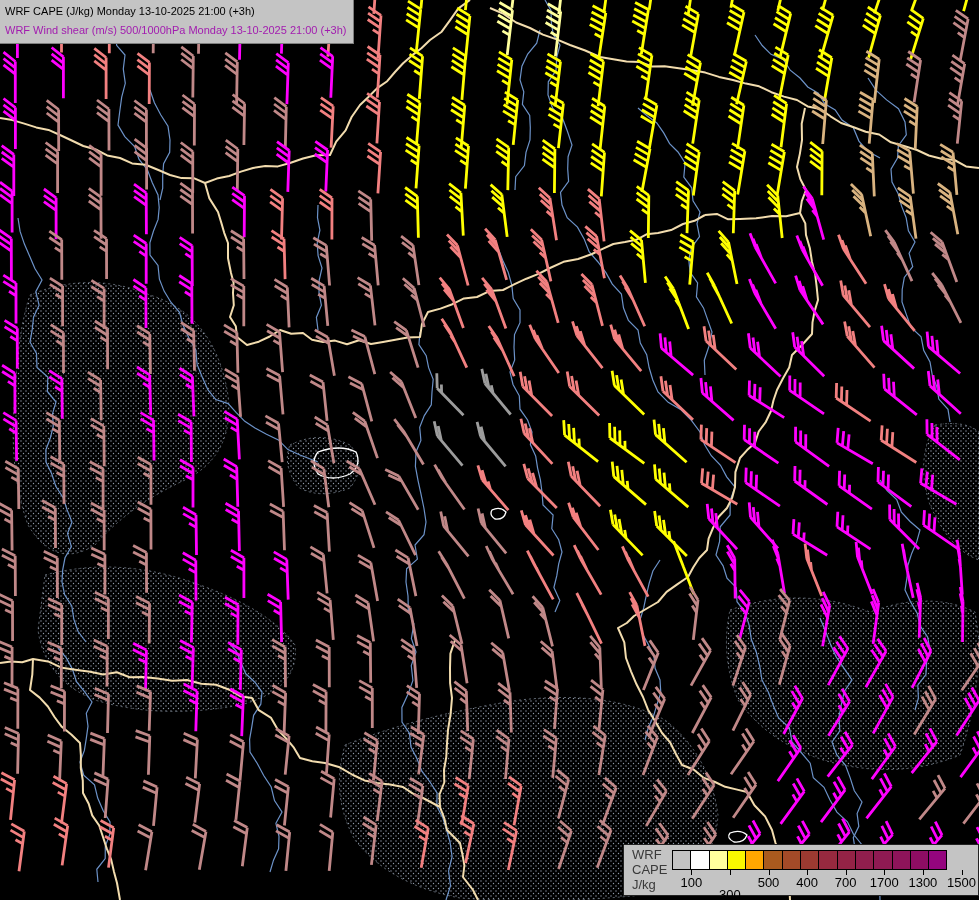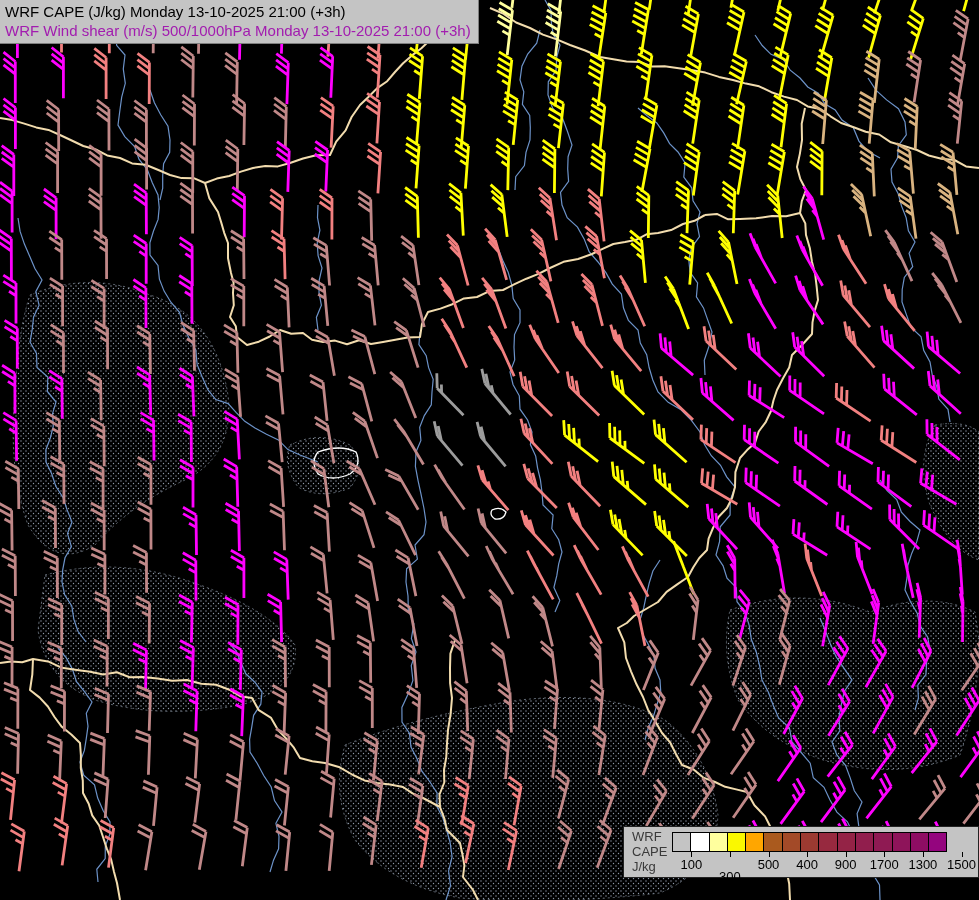--- a/index.html
+++ b/index.html
@@ -3,28 +3,28 @@
 <meta charset="utf-8">
 <style>
   html,body{margin:0;padding:0;background:#222;}
   #stage{
     position:relative;width:979px;height:900px;background:#000;
     overflow:hidden;font-family:"Liberation Sans",sans-serif;
   }
   #map-svg{position:absolute;left:0;top:0;}
   #title-box{
     position:absolute;left:0;top:0;background:#c4c4c4;
-    padding:2px 7px 3px 5px;font-size:15px;line-height:19px;
+    padding:2px 7px 3px 5px;font-size:11px;line-height:19px;
     border-right:1px solid #7e7e7e;border-bottom:1px solid #7e7e7e;
     white-space:nowrap;z-index:5;
   }
   #title-line1{color:#000;}
   #title-line2{color:#a21caf;}
   #legend{
-    position:absolute;right:0;bottom:22px;width:356px;height:52px;
+    position:absolute;right:0;bottom:4px;width:356px;height:52px;
     background:#c4c4c4;border:1px solid #222;box-sizing:border-box;z-index:5;
   }
   .leg-label{position:absolute;left:8px;top:2px;font-size:13px;line-height:15px;color:#3a3a3a;}
   #leg-boxes{position:absolute;left:48px;top:5px;height:20px;display:flex;}
   .leg-box{width:19.3px;height:20px;border:1px solid #000;margin-right:-1px;box-sizing:border-box;}
   .leg-tick{position:absolute;top:25px;width:1px;height:5px;background:#000;}
   .leg-num{position:absolute;top:30px;font-size:13px;color:#000;transform:translateX(-50%);}
 </style>
 </head>
 <body>
@@ -555,21 +555,21 @@
     <div id="leg-ticks">
         <div class="leg-tick" style="left: 67.3px;"></div>
         <div class="leg-num" style="left: 67.3px; text-align: right;">100</div>
         <div class="leg-tick" style="left: 105.9px;"></div>
         <div class="leg-num" style="left: 105.9px; margin-top: 12px;">300</div>
         <div class="leg-tick" style="left: 144.5px;"></div>
         <div class="leg-num" style="left: 144.5px;">500</div>
         <div class="leg-tick" style="left: 183.1px;"></div>
         <div class="leg-num" style="left: 183.1px;">400</div>
         <div class="leg-tick" style="left: 221.7px;"></div>
-        <div class="leg-num" style="left: 221.7px;">900</div>
+        <div class="leg-num" style="left: 221.7px;">700</div>
         <div class="leg-tick" style="left: 260.3px;"></div>
         <div class="leg-num" style="left: 260.3px;">1700</div>
         <div class="leg-tick" style="left: 298.9px;"></div>
         <div class="leg-num" style="left: 298.9px;">1300</div>
         <div class="leg-tick" style="left: 337.5px;"></div>
         <div class="leg-num" style="left: 337.5px;">1500</div>
       </div>
   </div>
 </div>
 

